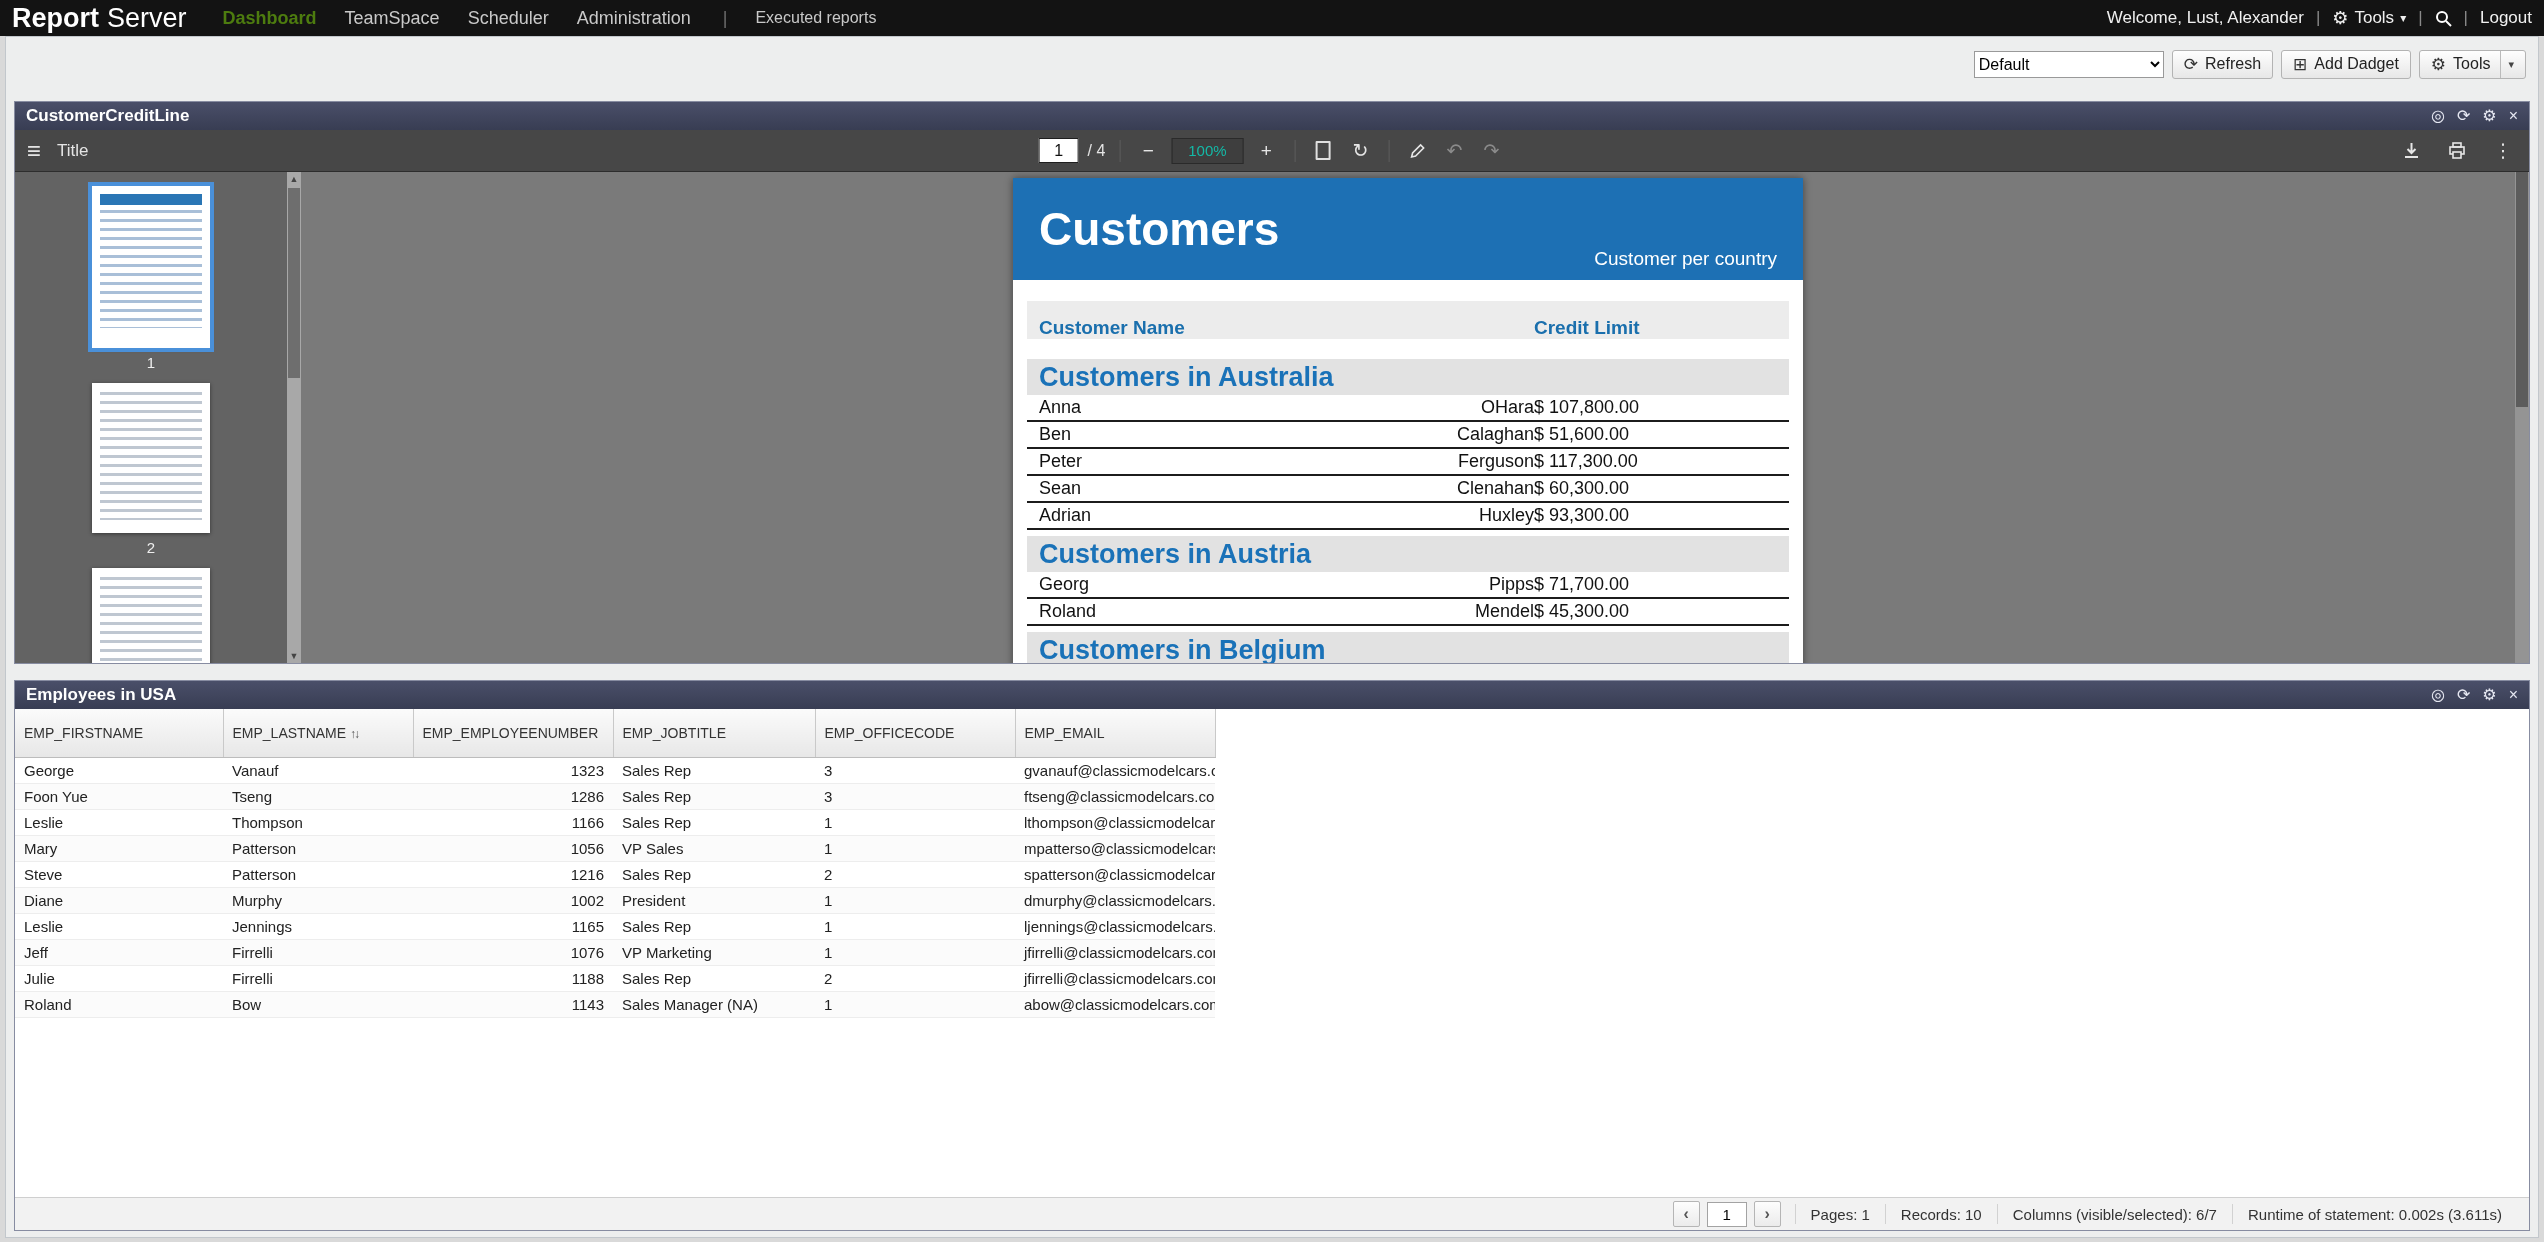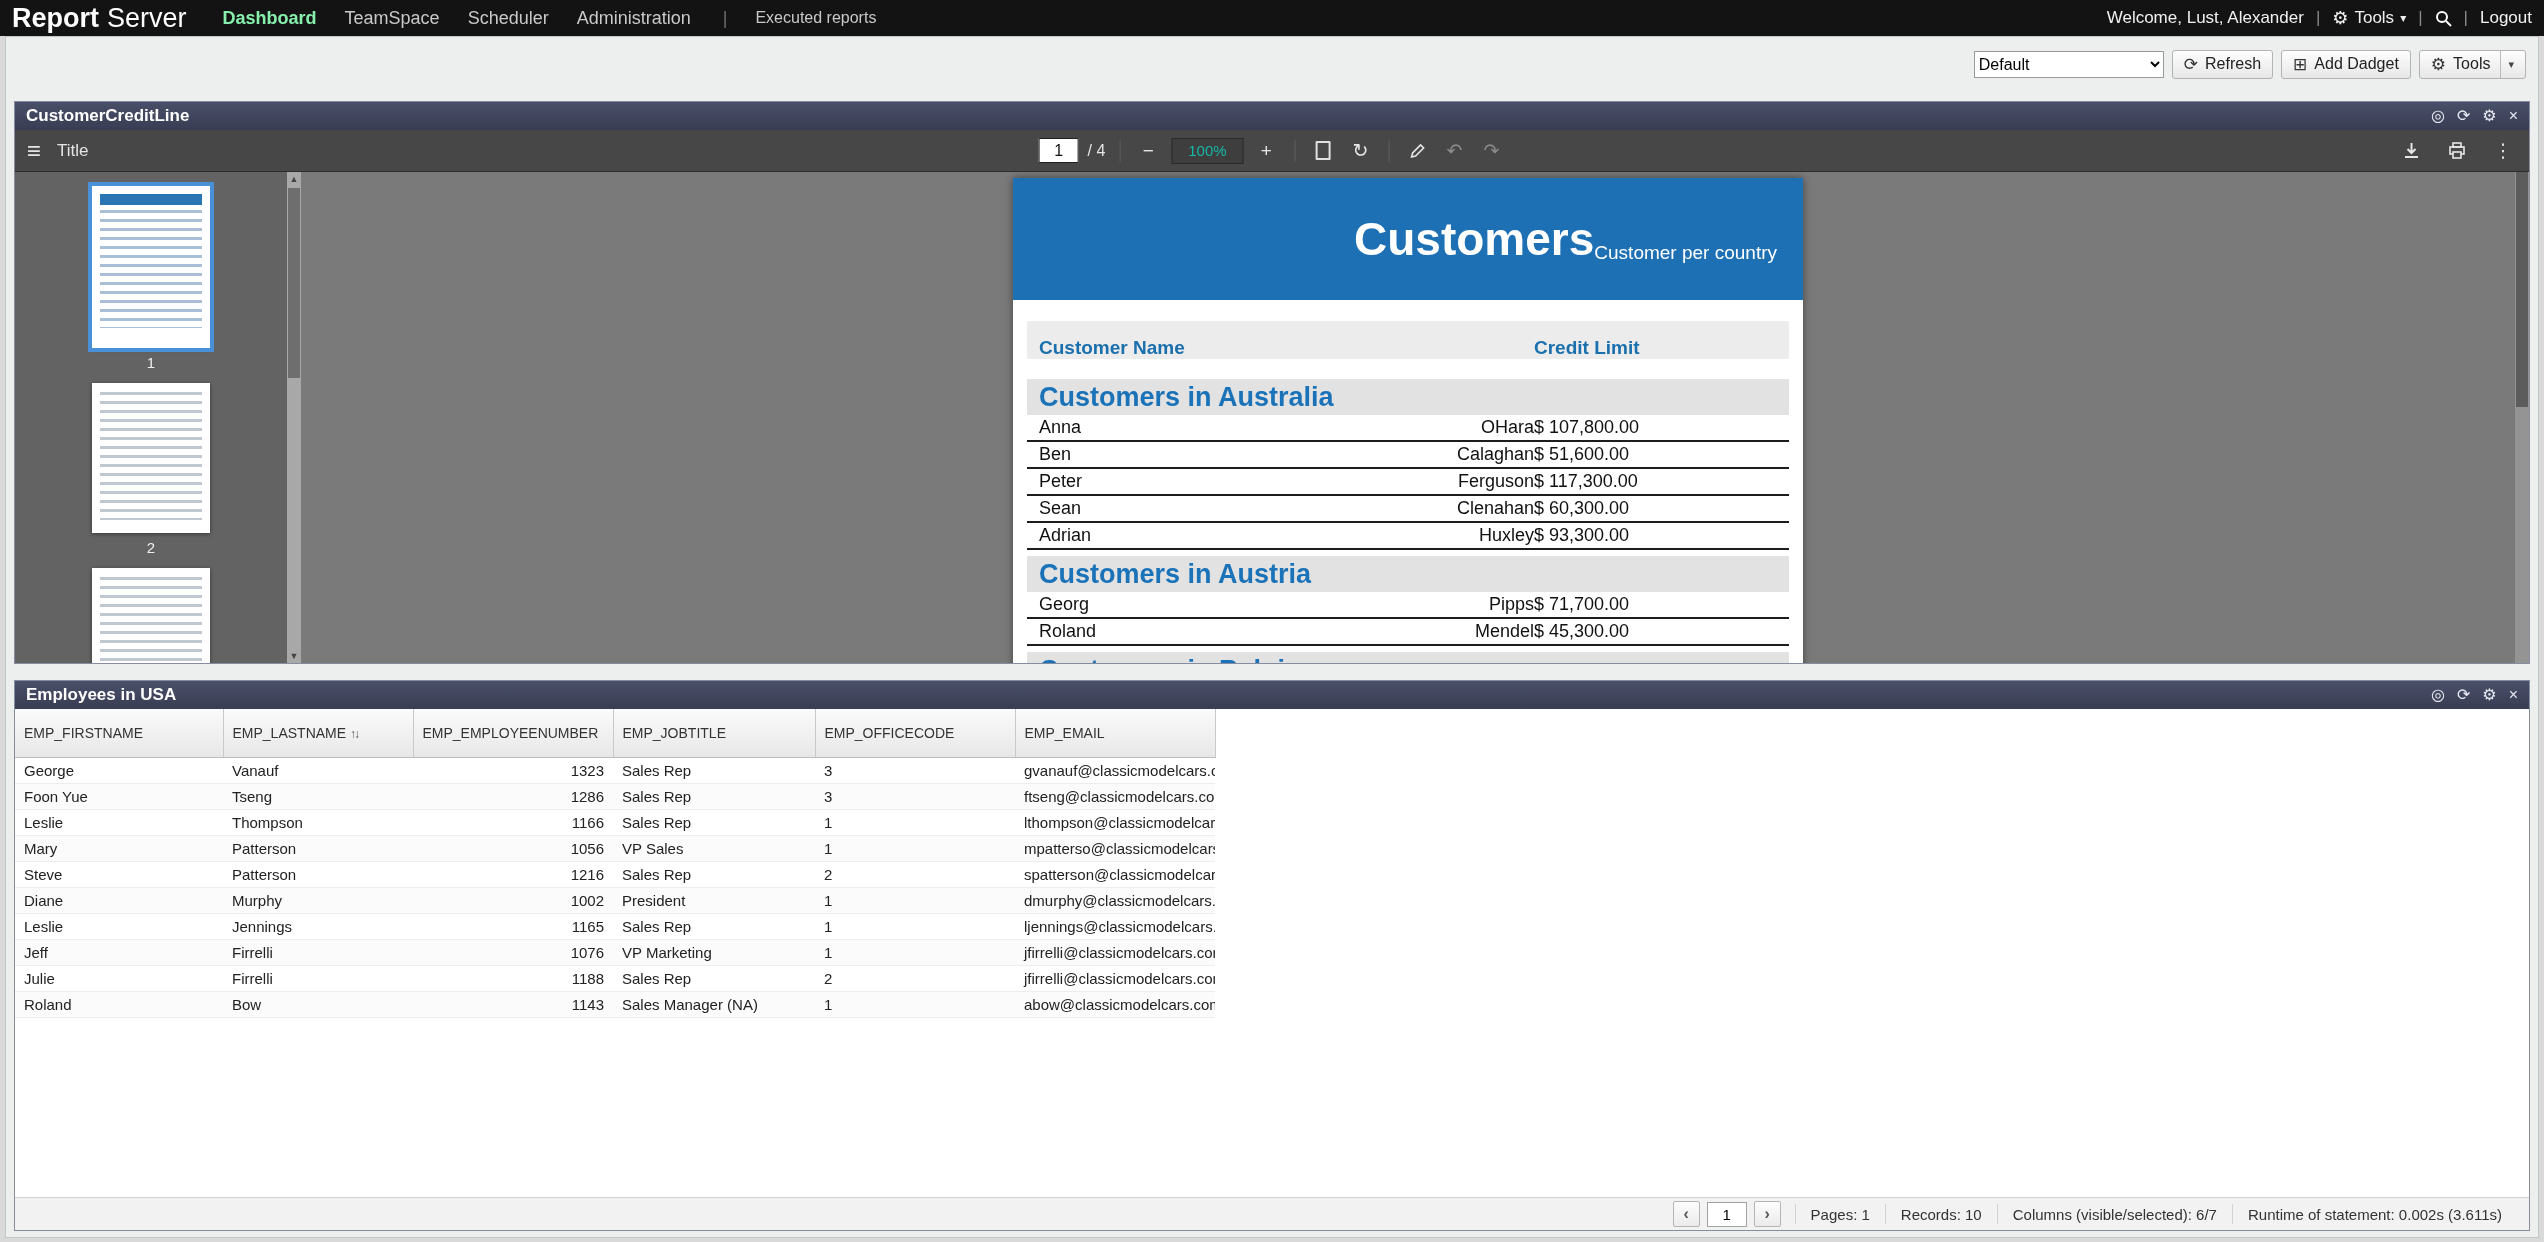--- a/index.html
+++ b/index.html
@@ -10,21 +10,21 @@
     background:#d9d9d9;
   }
 
   
   .topbar { height:36px; background:#131313; color:#fff; display:flex; align-items:center; padding:0 12px; }
   .logo { font-size:27px; white-space:nowrap; }
   .logo .bold { font-weight:700; }
   .logo .light { font-weight:400;margin-left:8px; }
   .nav { display:flex; align-items:center; gap:28px; margin-left:36px; font-size:18px; color:#c9c9c9; }
   .nav .nav-item { cursor:pointer; }
-  .nav .active { color:#86efac; font-weight:700; }
+  .nav .active { color:#4d7c0f; font-weight:700; }
   .nav-sep { color:#6e6e6e; margin-left:4px; }
   .nav-exec { font-size:16px; color:#c9c9c9; cursor:pointer; }
   .topbar-right { margin-left:auto; display:flex; align-items:center; gap:12px; font-size:17px; color:#f0f0f0; }
   .tb-sep { color:#8a8a8a; }
   .tb-link { cursor:pointer; display:flex; align-items:center; gap:6px; }
   .glyph { font-size:18px; line-height:1; }
   .caret-sm { font-size:12px; }
 
   
   .page-body { position:absolute; top:36px; left:5px; right:5px; bottom:4px;
@@ -72,21 +72,21 @@
   .vscroll { width:14px; flex:0 0 auto; background:#a8a8a8; position:relative; }
   .vscroll .arrow { position:absolute; left:0; right:0; height:14px; display:flex; align-items:center; justify-content:center; font-size:9px; color:#444; }
   .vscroll .arrow.up { top:0; } .vscroll .arrow.down { bottom:0; }
   .vscroll .vthumb { position:absolute; left:1px; right:1px; top:16px; height:190px; background:#6e6e6e; }
   .pdf-main { flex:1; display:flex; justify-content:center; overflow:hidden; }
   .main-scroll { width:14px; flex:0 0 auto; background:#949494; position:relative; }
   .main-scroll .vthumb { position:absolute; left:1px; right:1px; top:0; height:235px; background:#5c5c5c; }
 
   
   .page-doc { width:790px; flex:0 0 auto; margin-top:6px; background:#fff; box-shadow:0 0 8px rgba(0,0,0,.45); height:1200px; overflow:hidden; }
-  .rpt-band { height:122px; background:#1d70b4; display:flex; justify-content:flex-end; padding:0 26px; }
+  .rpt-band { height:102px; background:#1d70b4; display:flex; justify-content:space-between; padding:6px 26px; }
   .rpt-title { color:#fff; font-size:46px; font-weight:700; align-self:center; }
   .rpt-subtitle { color:#fff; font-size:19px; margin-top:64px; }
   .rpt-inner { margin:21px 14px 0 14px; }
   .rpt-colhead { height:38px; background:#ececec; display:flex; align-items:flex-end; padding-left:12px; margin-bottom:20px; }
   .rpt-colhead .ch1 { width:495px; color:#1a6fad; font-weight:700; font-size:19px; }
   .rpt-colhead .ch2 { color:#1a6fad; font-weight:700; font-size:19px; }
   .rpt-section { height:36px; background:#e2e2e2; display:flex; align-items:center; padding-left:12px; color:#1a72b8; font-weight:700; font-size:27px; margin-top:6px; }
   .rpt-row { height:27px; display:flex; align-items:center; padding-left:12px; border-bottom:2px solid #1c1c1c; font-size:18px; color:#111; }
   .rpt-row .c1 { width:247px; } .rpt-row .c2 { width:248px;text-align:right; } .rpt-row .c3 { flex:1; }
 

